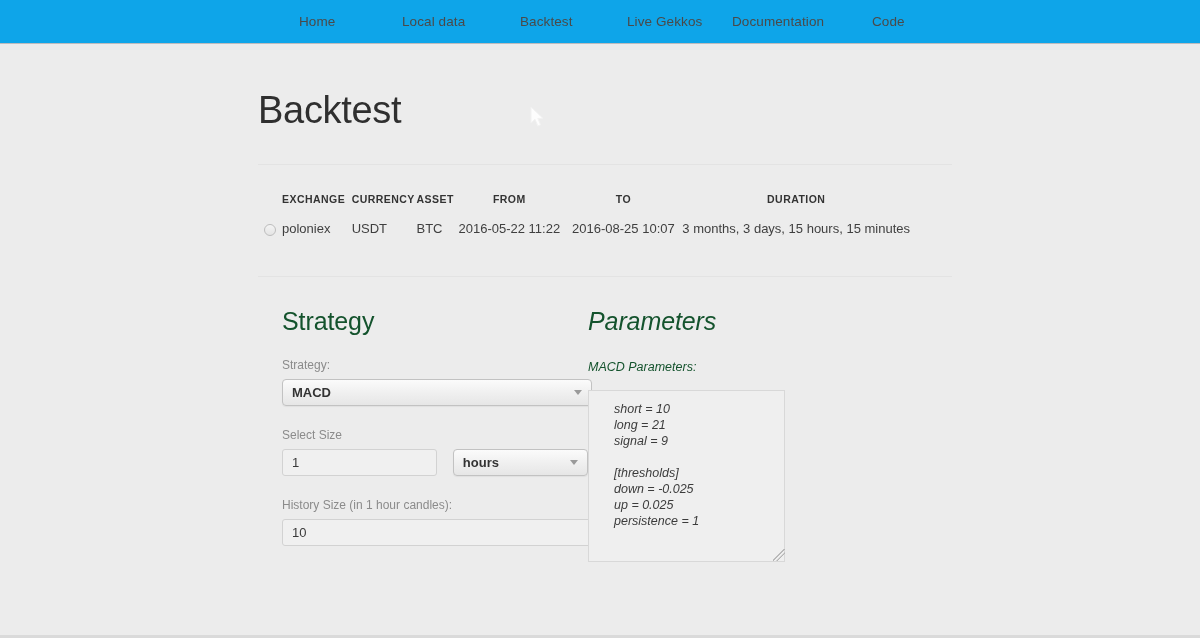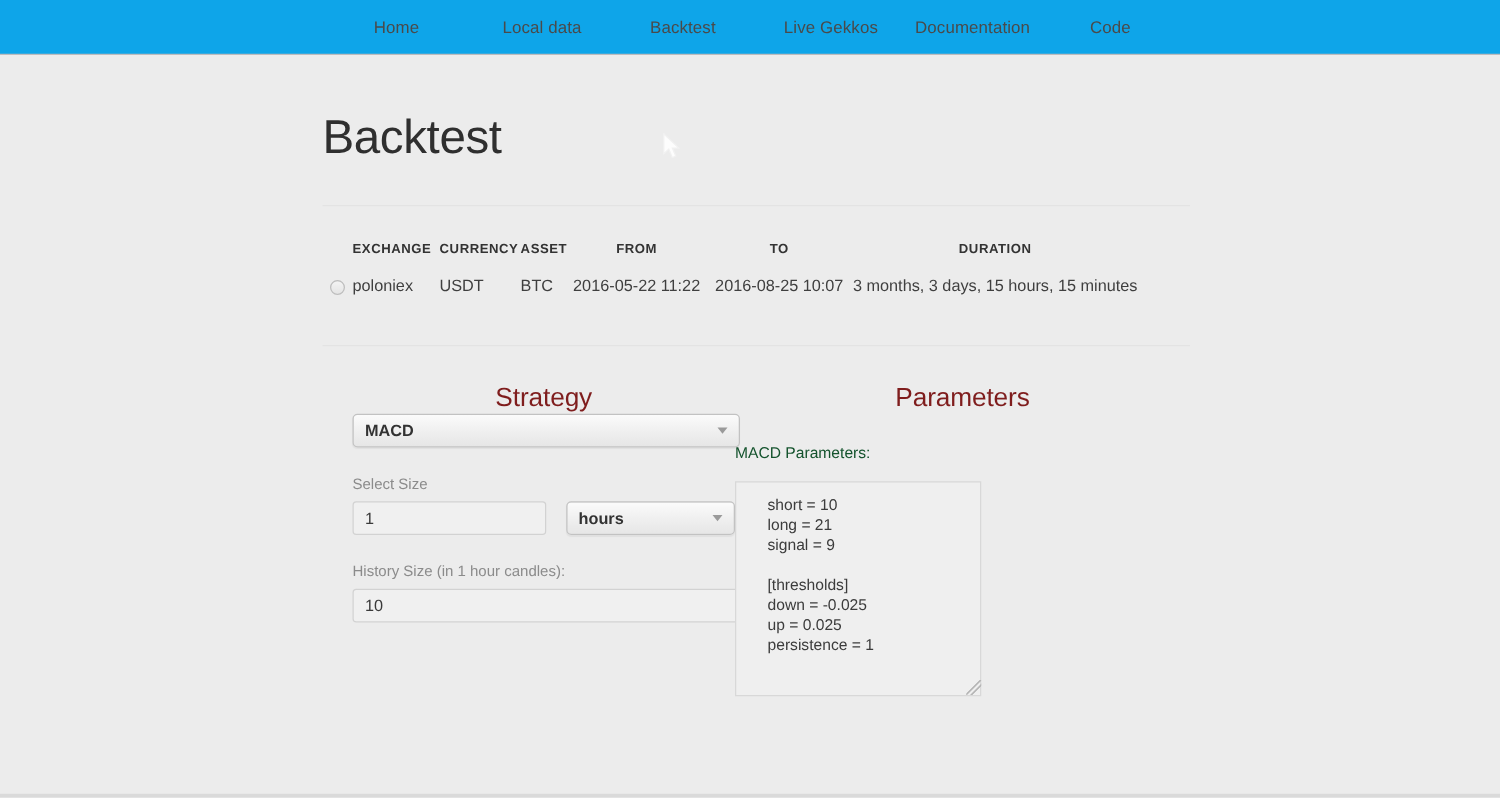--- a/index.html
+++ b/index.html
@@ -120,30 +120,29 @@
 
   .divider-2 { margin-top: 34px; }
 
   
   .columns {
     position: relative;
     margin-top: 0;
     display: flex;
   }
   .col-left  { width: 330px; padding-left: 24px; }
-  .col-right { width: 364px; }
+  .col-right { width: 364px; font-style: italic; }
 
   .col-title {
-    font-size: 21px;
+    font-size: 25px;
     font-weight: normal;
-    color: #7f1d1d;
+    color: #14532d;
     margin: 0;
     padding-top: 30px;
     letter-spacing: -0.1px;
-    text-align: center;
   }
 
   .field-label {
     font-size: 12px;
     color: #8b8b8b;
     margin-top: 22px;
     margin-bottom: 7px;
   }
 
   .select-box {
@@ -286,20 +285,21 @@
       </tbody>
     </table>
 
     <hr class="divider divider-2">
 
     <div class="columns">
 
       <div class="col-left">
         <h2 class="col-title">Strategy</h2>
 
+        <div class="field-label">Strategy:</div>
         <div class="select-box select-strategy">
           <span>MACD</span>
           <span class="caret"></span>
         </div>
 
         <div class="field-label">Select Size</div>
         <div class="row-inline">
           <div class="text-input input-candle">1</div>
           <div class="select-box select-unit">
             <span>hours</span>

